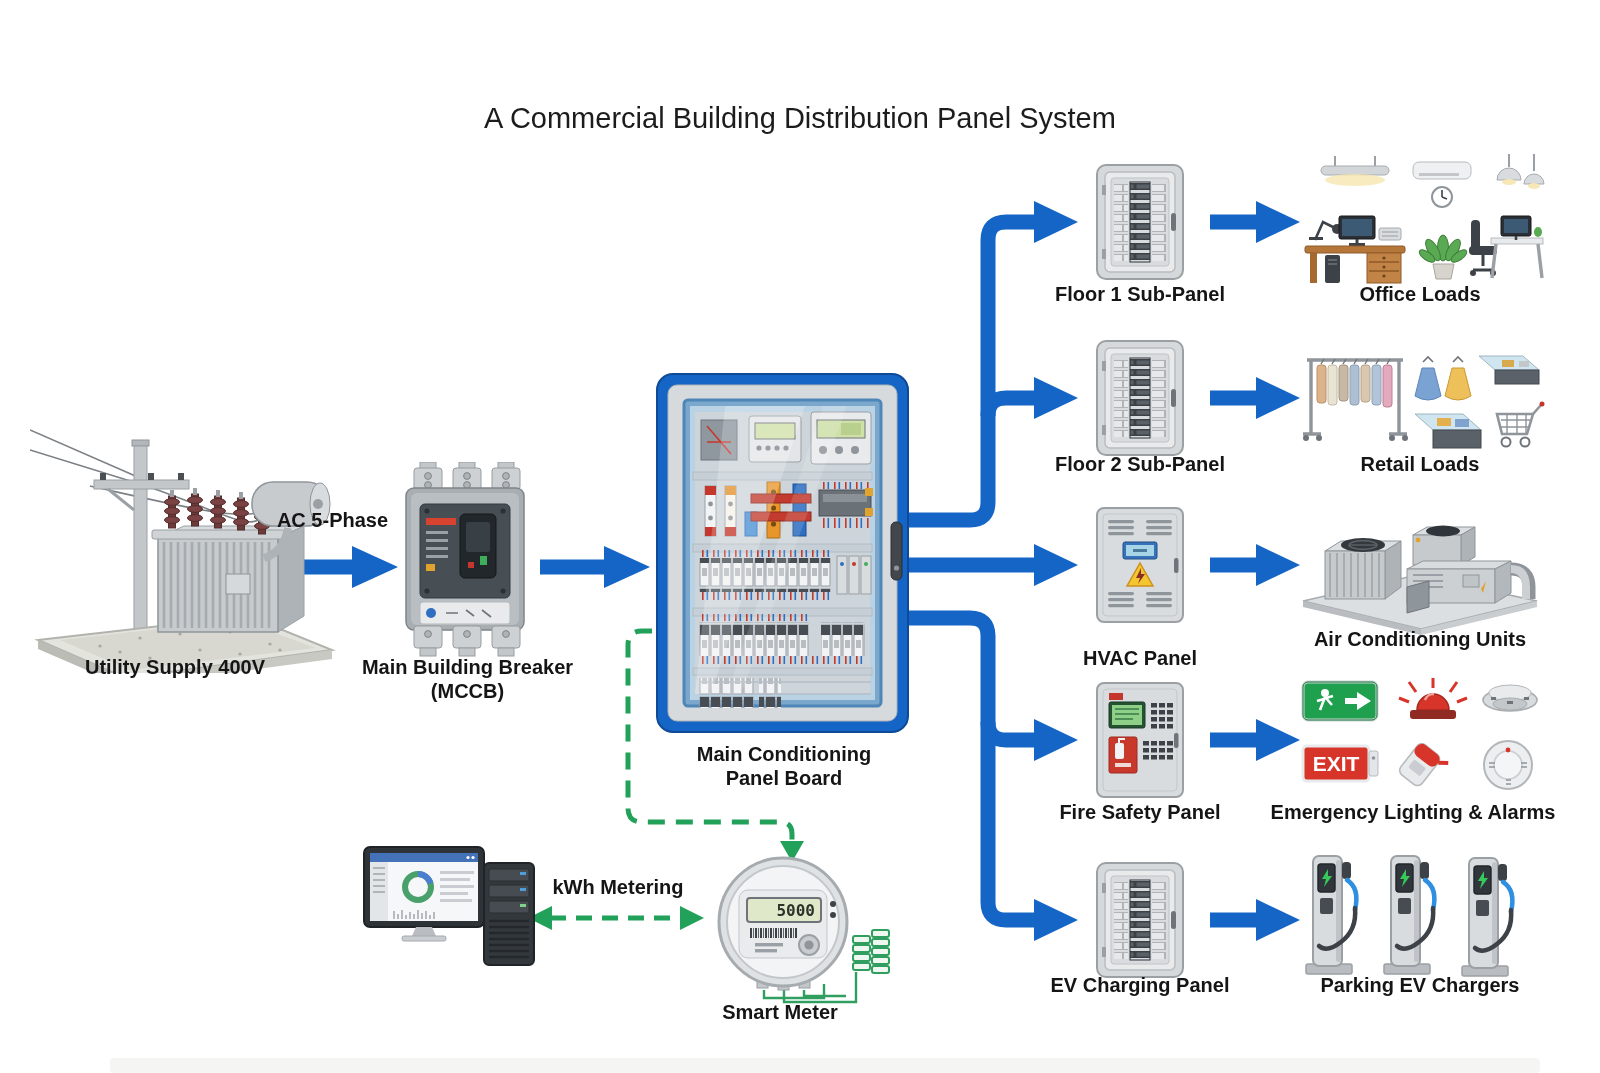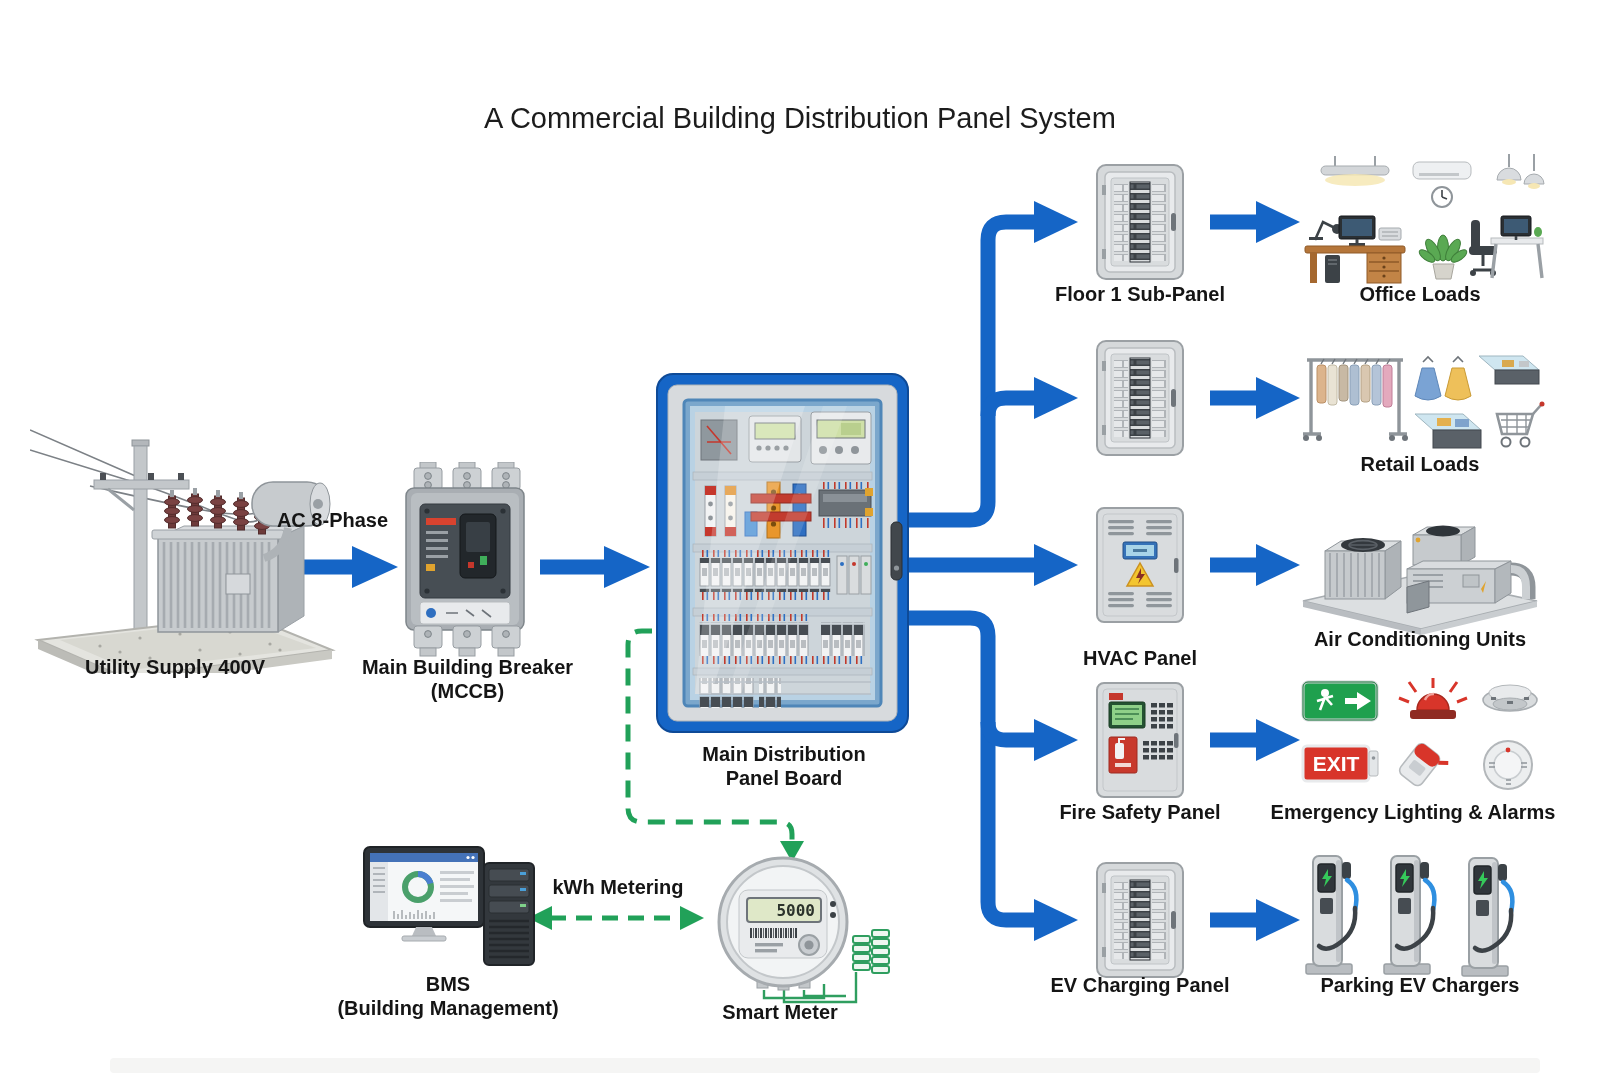--- a/index.html
+++ b/index.html
@@ -164,21 +164,21 @@
     <use href="#sym-bushing" transform="translate(188,100)"></use>
     <use href="#sym-bushing" transform="translate(211,102)"></use>
     <use href="#sym-bushing" transform="translate(232,106)"></use>
     <path d="M258 140 q-4 24 -24 30" fill="none" stroke="#aeb3b7" stroke-width="8"></path>
     <rect x="222" y="94" width="76" height="44" rx="21" fill="#c7cbce" stroke="#8f959a" stroke-width="1.5"></rect>
     <ellipse cx="290" cy="116" rx="10" ry="21" fill="#d9dcdf" stroke="#8f959a"></ellipse>
     <circle cx="288" cy="116" r="5" fill="#9aa0a5"></circle>
   </svg>
   <div class="abs label" style="left:40px;top:655px;width:270px">Utility Supply 400V</div>
 
-  <div class="abs label small" style="left:250px;top:508px;width:165px">AC 8-Phase</div>
+  <div class="abs label small" style="left:250px;top:508px;width:165px">AC 5-Phase</div>
 
   <svg class="abs" style="left:400px;top:462px" width="130" height="195" viewBox="0 0 130 195">
     <g>
       <rect x="20" y="0" width="16" height="10" fill="#c3c7ca" stroke="#979da2"></rect>
       <rect x="59" y="0" width="16" height="10" fill="#c3c7ca" stroke="#979da2"></rect>
       <rect x="98" y="0" width="16" height="10" fill="#c3c7ca" stroke="#979da2"></rect>
       <rect x="14" y="6" width="28" height="22" rx="3" fill="#cdd1d4" stroke="#979da2"></rect>
       <rect x="53" y="6" width="28" height="22" rx="3" fill="#cdd1d4" stroke="#979da2"></rect>
       <rect x="92" y="6" width="28" height="22" rx="3" fill="#cdd1d4" stroke="#979da2"></rect>
       <circle cx="28" cy="14" r="3.4" fill="#aeb3b7" stroke="#7e858a"></circle>
@@ -292,32 +292,33 @@
     <rect x="38" y="296" width="179" height="7" fill="#c6cfd6" stroke="#a9b3ba" stroke-width="0.7"></rect>
     <rect x="44" y="306" width="55" height="30" fill="url(#pat-brk)"></rect>
     <rect x="104" y="306" width="22" height="30" fill="url(#pat-brk)"></rect>
     <path d="M44 310 H216 M44 322 H216" stroke="#b6bfc6" stroke-width="1.4"></path>
     <polygon points="70,34 150,34 56,322 40,322" fill="#ffffff" opacity="0.22"></polygon>
     <polygon points="168,34 192,34 86,322 72,322" fill="#ffffff" opacity="0.14"></polygon>
     <rect x="236" y="150" width="11" height="58" rx="5" fill="#42474c" stroke="#2b2f33"></rect>
     <circle cx="241.5" cy="196" r="2.6" fill="#8f959a"></circle>
   </svg>
   <div class="abs label" style="left:658px;top:742px;width:252px">
-    <div>Main Distribution</div>
+    <div>Main Conditioning</div>
     <div>Panel Board</div>
   </div>
 
   <svg class="abs" style="left:1095px;top:163px" width="90" height="118" viewBox="0 0 90 118">
       <use href="#sym-subpanel"></use>
     </svg>
   <div class="abs label" style="left:1010px;top:282px;width:260px">Floor 1 Sub-Panel</div>
 
   <svg class="abs" style="left:1095px;top:339px" width="90" height="118" viewBox="0 0 90 118">
       <use href="#sym-subpanel"></use>
     </svg>
+  <div class="abs label" style="left:1010px;top:452px;width:260px">Floor 2 Sub-Panel</div>
 
   <svg class="abs" style="left:1095px;top:506px" width="90" height="118" viewBox="0 0 90 118">
     <rect x="2" y="2" width="86" height="114" rx="7" fill="#d9dcde" stroke="#9ba0a4" stroke-width="2"></rect>
     <rect x="8" y="8" width="74" height="102" rx="4" fill="none" stroke="#c3c7ca"></rect>
     <g fill="#8f969b">
       <rect x="13" y="14" width="26" height="3.2" rx="1.6"></rect>
         <rect x="13" y="20" width="26" height="3.2" rx="1.6"></rect>
         <rect x="13" y="26" width="26" height="3.2" rx="1.6"></rect>
       <rect x="51" y="14" width="26" height="3.2" rx="1.6"></rect>
         <rect x="51" y="20" width="26" height="3.2" rx="1.6"></rect>
@@ -595,24 +596,20 @@
     <rect x="40" y="91" width="44" height="5" rx="2" fill="#c9cdd1" stroke="#a6abaf"></rect>
     <rect x="122" y="18" width="50" height="102" rx="5" fill="#33383d" stroke="#202428" stroke-width="2"></rect>
     <rect x="127" y="24" width="40" height="12" rx="2" fill="#464c52" stroke="#2a2f33"></rect>
     <rect x="127" y="40" width="40" height="12" rx="2" fill="#464c52" stroke="#2a2f33"></rect>
     <rect x="127" y="56" width="40" height="12" rx="2" fill="#464c52" stroke="#2a2f33"></rect>
     <rect x="158" y="27" width="6" height="3" fill="#4a9fd8"></rect>
       <rect x="158" y="43" width="6" height="3" fill="#4a9fd8"></rect>
       <rect x="158" y="59" width="6" height="3" fill="#7fd28a"></rect>
     <path d="M127 76 h40 M127 82 h40 M127 88 h40 M127 94 h40 M127 100 h40 M127 106 h40 M127 112 h40" stroke="#24282c" stroke-width="2.4"></path>
   </svg>
-  <div class="abs label" style="left:318px;top:972px;width:260px">
-    <div>BMS</div>
-    <div>(Building Management)</div>
-  </div>
 
   <div class="abs label small" style="left:528px;top:875px;width:180px">kWh Metering</div>
 
   <svg class="abs" style="left:705px;top:850px" width="190" height="155" viewBox="0 0 190 155">
     <path d="M59 140 v8 h60 v-14 M79 140 v12 h72 v-30 M99 140 v6 h42" fill="none" stroke="#2f9e5f" stroke-width="2.4"></path>
     <g fill="#eef7f0" stroke="#2f9e5f" stroke-width="2">
       <rect x="148" y="86" width="17" height="7" rx="2"></rect>
         <rect x="148" y="95" width="17" height="7" rx="2"></rect>
       <rect x="148" y="104" width="17" height="7" rx="2"></rect>
         <rect x="148" y="113" width="17" height="7" rx="2"></rect>

